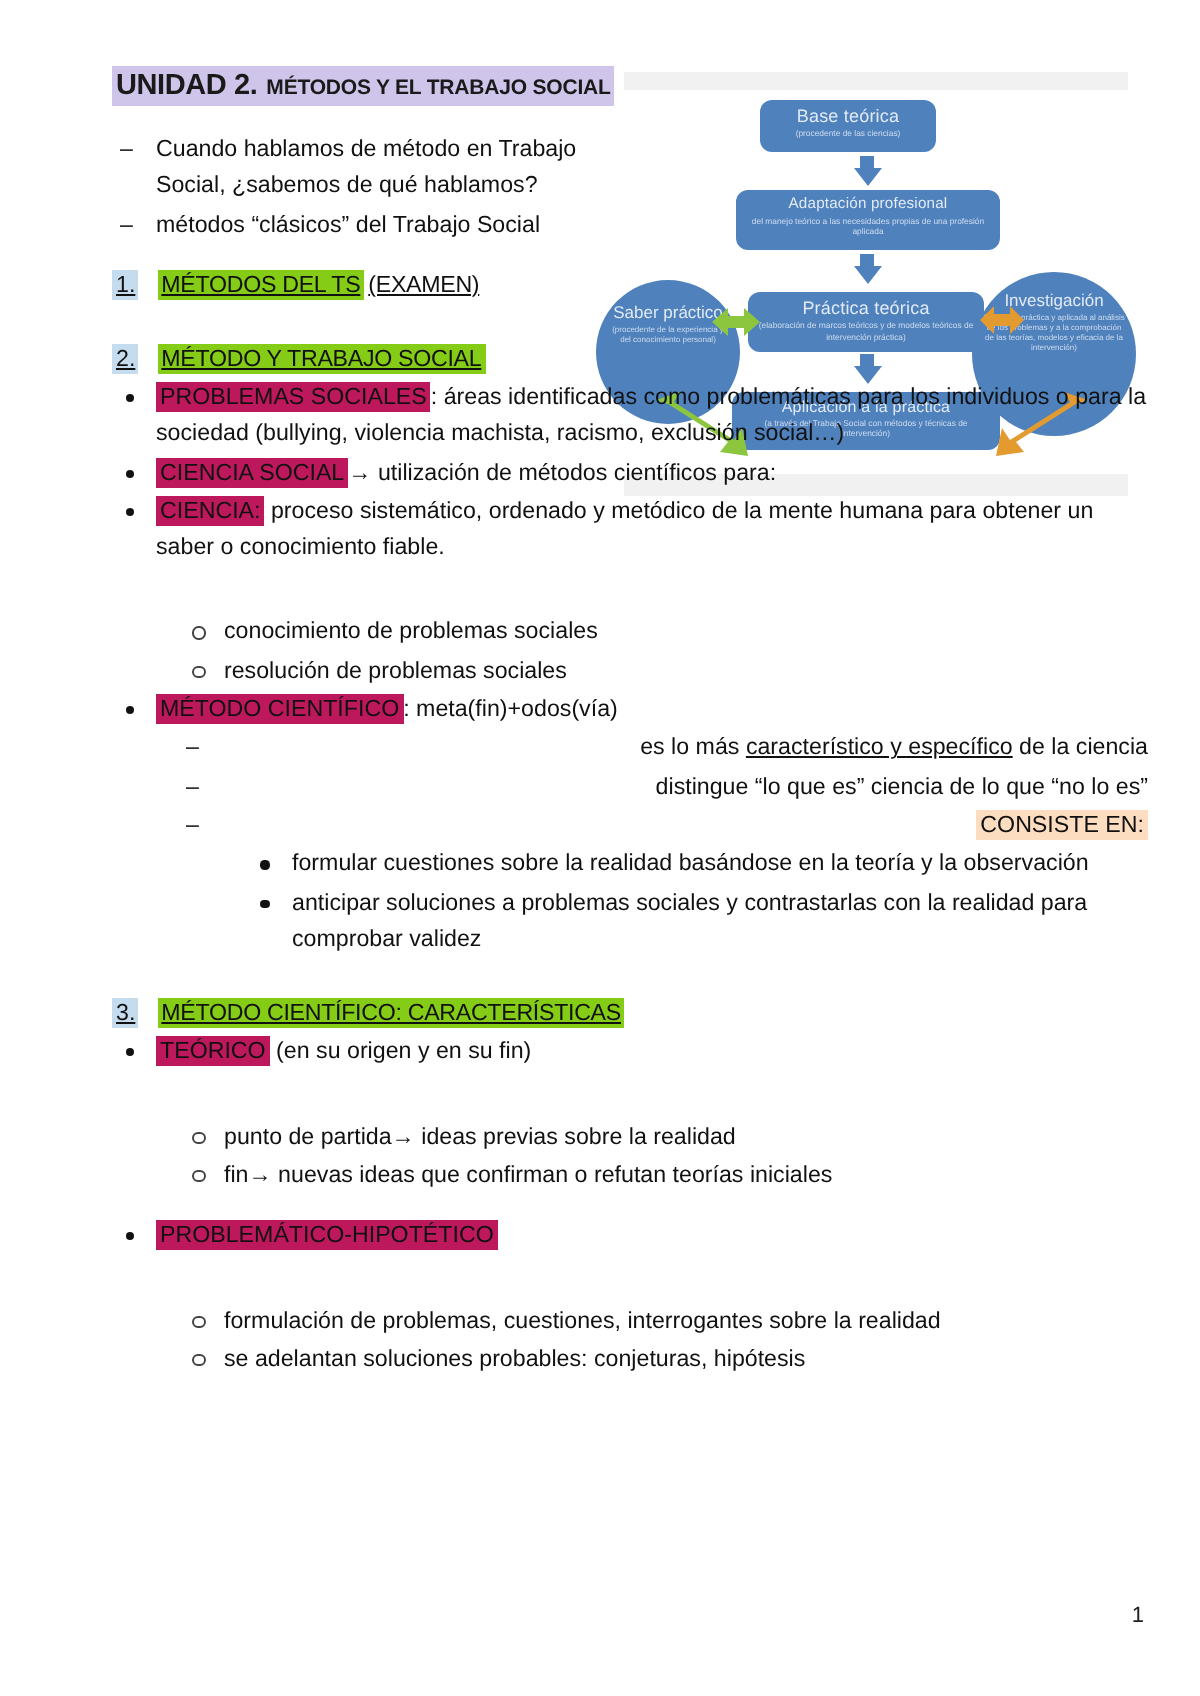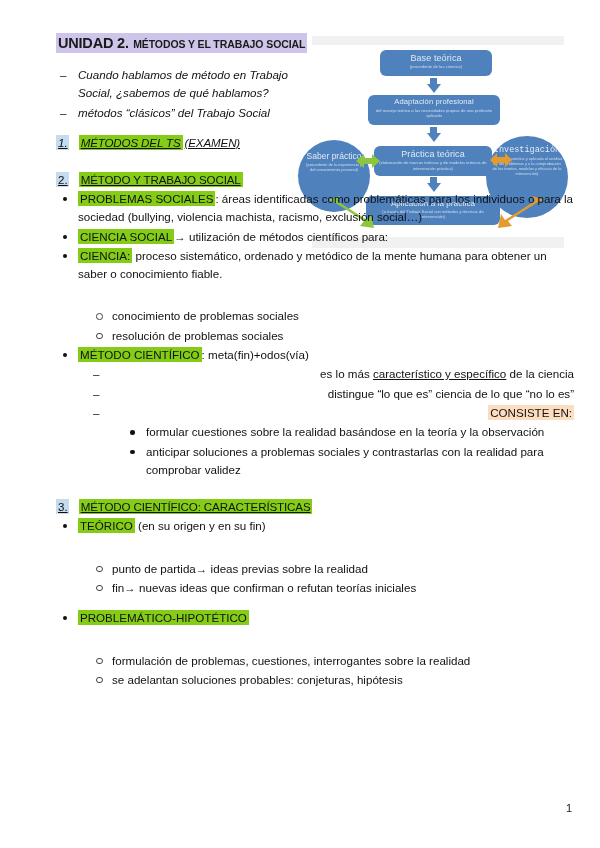--- a/index.html
+++ b/index.html
@@ -35,21 +35,21 @@
   }
   .title-sub {
     font-weight: bold;
     font-size: 10.5px;
     letter-spacing: -0.1px;
     color: #1a1a1a;
   }
 
   
   .top-block { position: relative; }
-  .left-col { width: 252px; font-style: italic; }
+  .left-col { width: 252px; }
 
   ul, ol { margin: 0; padding: 0; list-style: none; }
 
   .dash-item, .bullet-item, .circle-item, .dot-item {
     position: relative;
     font-size: 11.6px;
     line-height: 1.58;
     margin: 0 0 1px 0;
   }
   .dash-item { padding-left: 22px; }
@@ -110,21 +110,21 @@
     padding: 1px 2px;
     letter-spacing: -0.15px;
   }
   .sec-extra {
     text-decoration: underline;
     padding: 1px 2px;
     letter-spacing: -0.15px;
   }
 
   
-  .hl-green  { background: #84cc16; padding: 1px 2px; }
+  .hl-green  { background: #be185d; padding: 1px 2px; }
   .hl-orange { background: #fcddbf; padding: 1px 2px; }
   .u { text-decoration: underline; }
 
   
   .diagram {
     position: absolute;
     left: 312px; top: 36px;
     width: 252px; height: 212px;
     background: #ffffff;
   }
@@ -216,41 +216,41 @@
 <div class="page">
 
   <div class="title-row">
     <span class="title-hl"><span class="title-main">UNIDAD 2.</span> <span class="title-sub">MÉTODOS Y EL TRABAJO SOCIAL</span></span>
   </div>
 
   <div class="diagram">
     <div class="dg-band top"></div>
     <div class="dg-band bot"></div>
 
-    <div class="dg-box" style="left:68px; top:14px; width:112px; height:26px;">
+    <div class="dg-box" style="left:68px; top:14px; width:88px; height:26px;">
       <span class="t1">Base teórica</span>
       <span class="t2">(procedente de las ciencias)</span>
     </div>
     <div class="arr-stem" style="left:118px; top:42px; height:7px;"></div>
     <div class="arr-down" style="left:115px; top:48px;"></div>
 
     <div class="dg-box" style="left:56px; top:59px; width:132px; height:30px;">
       <span class="t1" style="font-size:7.6px; padding-top:3px;">Adaptación profesional</span>
       <span class="t2">del manejo teórico a las necesidades propias de una profesión aplicada</span>
     </div>
     <div class="arr-stem" style="left:118px; top:91px; height:7px;"></div>
     <div class="arr-down" style="left:115px; top:97px;"></div>
 
     <div class="dg-circle" style="left:-14px; top:104px; width:72px; height:72px;">
       <span class="t1">Saber práctico</span>
       <span class="t2">(procedente de la experiencia y del conocimiento personal)</span>
     </div>
 
     <div class="dg-circle" style="left:174px; top:100px; width:82px; height:82px;">
-      <span class="t1" style="padding-top:9px;font-family:Liberation Mono, monospace;">Investigación</span>
+      <span class="t1" style="padding-top:9px;">Investigación</span>
       <span class="t2">(empírica, práctica y aplicada al análisis de los problemas y a la comprobación de las teorías, modelos y eficacia de la intervención)</span>
     </div>
 
     <div class="dg-box" style="left:62px; top:110px; width:118px; height:30px;">
       <span class="t1">Práctica teórica</span>
       <span class="t2">(elaboración de marcos teóricos y de modelos teóricos de intervención práctica)</span>
     </div>
     <div class="arr-stem" style="left:118px; top:141px; height:7px;"></div>
     <div class="arr-down" style="left:115px; top:147px;"></div>
 

